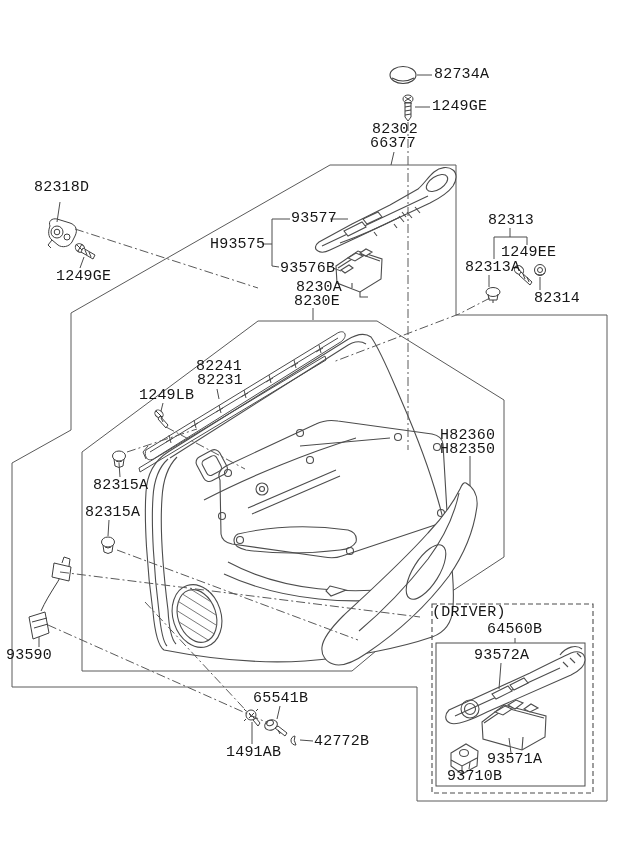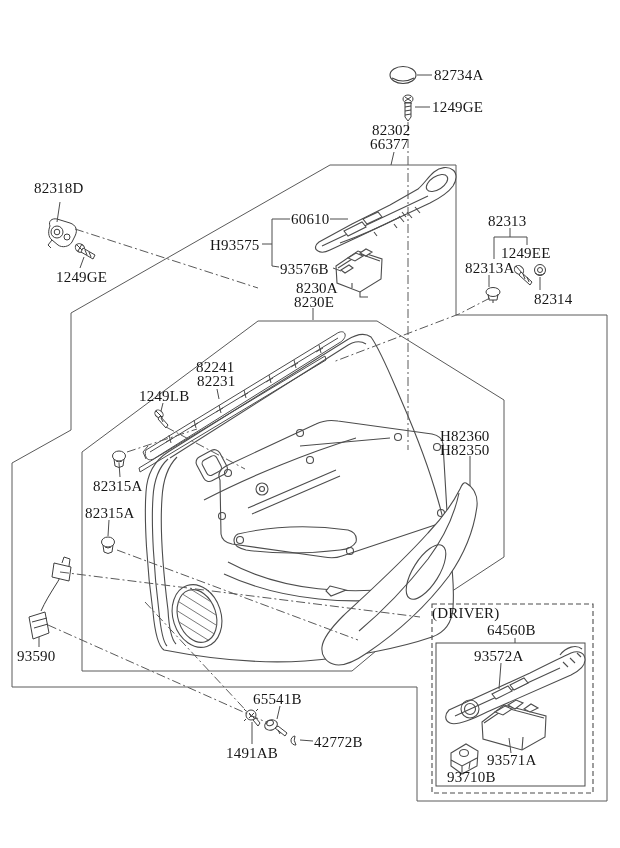--- a/index.html
+++ b/index.html
@@ -1,17 +1,17 @@
 <!DOCTYPE html>
 <html><head>
 <meta charset="utf-8">
 <style>
   html,body{margin:0;padding:0;background:#ffffff;}
   .stage{position:relative;width:620px;height:848px;background:#ffffff;overflow:hidden;
-         font-family:Liberation Serif, serif;}
+         font-family:Liberation Mono, monospace;}
   .stage svg{position:absolute;left:0;top:0;}
   .lbl{position:absolute;font-size:15px;line-height:1.1;color:#161616;white-space:nowrap;
        letter-spacing:0.2px;}
 </style>
 </head>
 <body>
 
 <div class="stage">
 
 <svg width="620" height="848" viewBox="0 0 620 848">
@@ -243,35 +243,35 @@
     <path d="M469,769 L470,762"></path>
   </g>
 </svg>
 
 <div class="lbl" style="left:434px;top:67px">82734A</div>
 <div class="lbl" style="left:432px;top:99px">1249GE</div>
 <div class="lbl" style="left:372px;top:122px">82302</div>
 <div class="lbl" style="left:370px;top:136px">66377</div>
 <div class="lbl" style="left:34px;top:180px">82318D</div>
 <div class="lbl" style="left:56px;top:269px">1249GE</div>
-<div class="lbl" style="left:291px;top:211px">60610</div>
+<div class="lbl" style="left:291px;top:211px">93577</div>
 <div class="lbl" style="left:210px;top:237px">H93575</div>
 <div class="lbl" style="left:280px;top:261px">93576B</div>
 <div class="lbl" style="left:296px;top:280px">8230A</div>
 <div class="lbl" style="left:294px;top:294px">8230E</div>
 <div class="lbl" style="left:488px;top:213px">82313</div>
 <div class="lbl" style="left:501px;top:245px">1249EE</div>
 <div class="lbl" style="left:465px;top:260px">82313A</div>
 <div class="lbl" style="left:534px;top:291px">82314</div>
 <div class="lbl" style="left:196px;top:359px">82241</div>
 <div class="lbl" style="left:197px;top:373px">82231</div>
 <div class="lbl" style="left:139px;top:388px">1249LB</div>
 <div class="lbl" style="left:93px;top:478px">82315A</div>
 <div class="lbl" style="left:85px;top:505px">82315A</div>
-<div class="lbl" style="left:17px;top:648px">93590</div>
+<div class="lbl" style="left:6px;top:648px">93590</div>
 <div class="lbl" style="left:440px;top:428px">H82360</div>
 <div class="lbl" style="left:440px;top:442px">H82350</div>
 <div class="lbl" style="left:253px;top:691px">65541B</div>
 <div class="lbl" style="left:226px;top:745px">1491AB</div>
 <div class="lbl" style="left:314px;top:734px">42772B</div>
 <div class="lbl" style="left:432px;top:605px">(DRIVER)</div>
 <div class="lbl" style="left:487px;top:622px">64560B</div>
 <div class="lbl" style="left:474px;top:648px">93572A</div>
 <div class="lbl" style="left:487px;top:752px">93571A</div>
 <div class="lbl" style="left:447px;top:769px">93710B</div>

